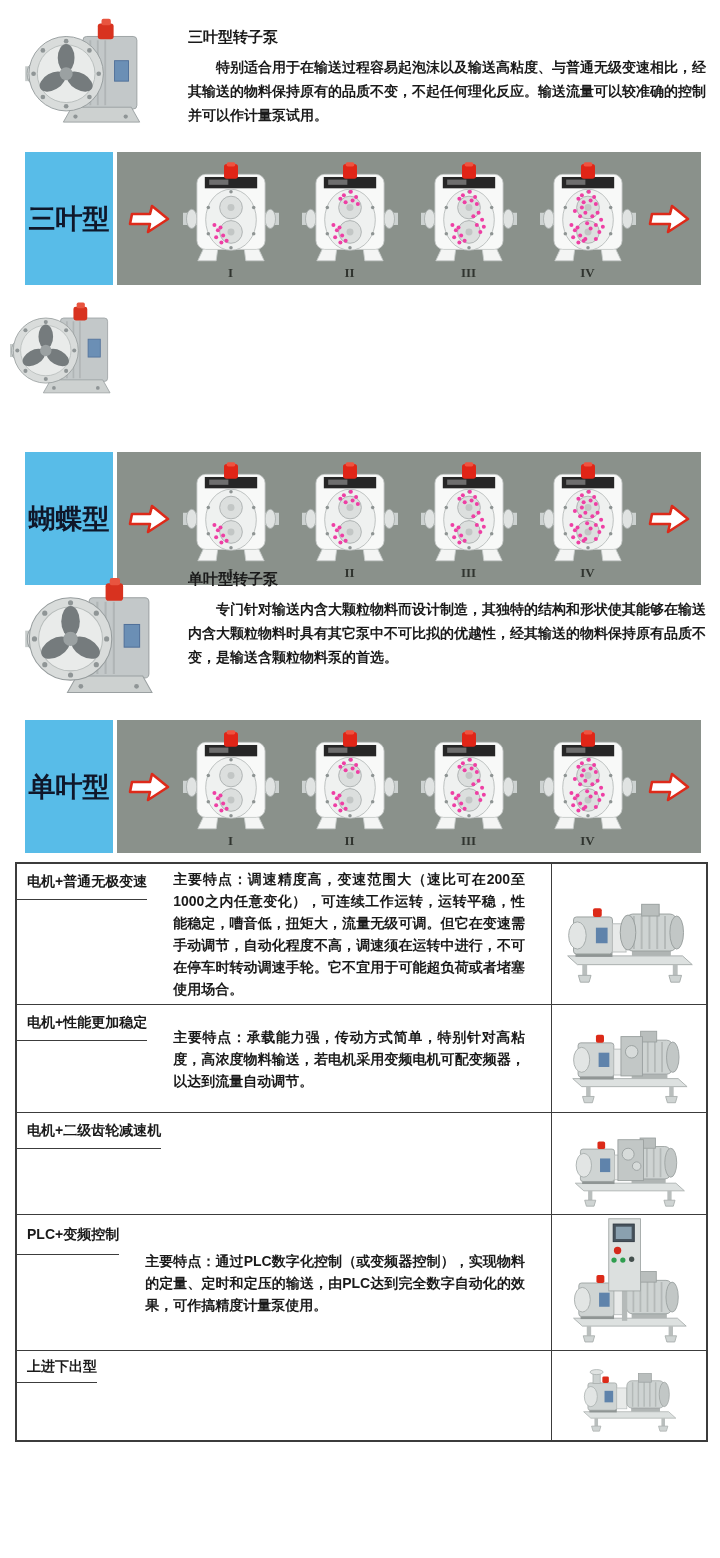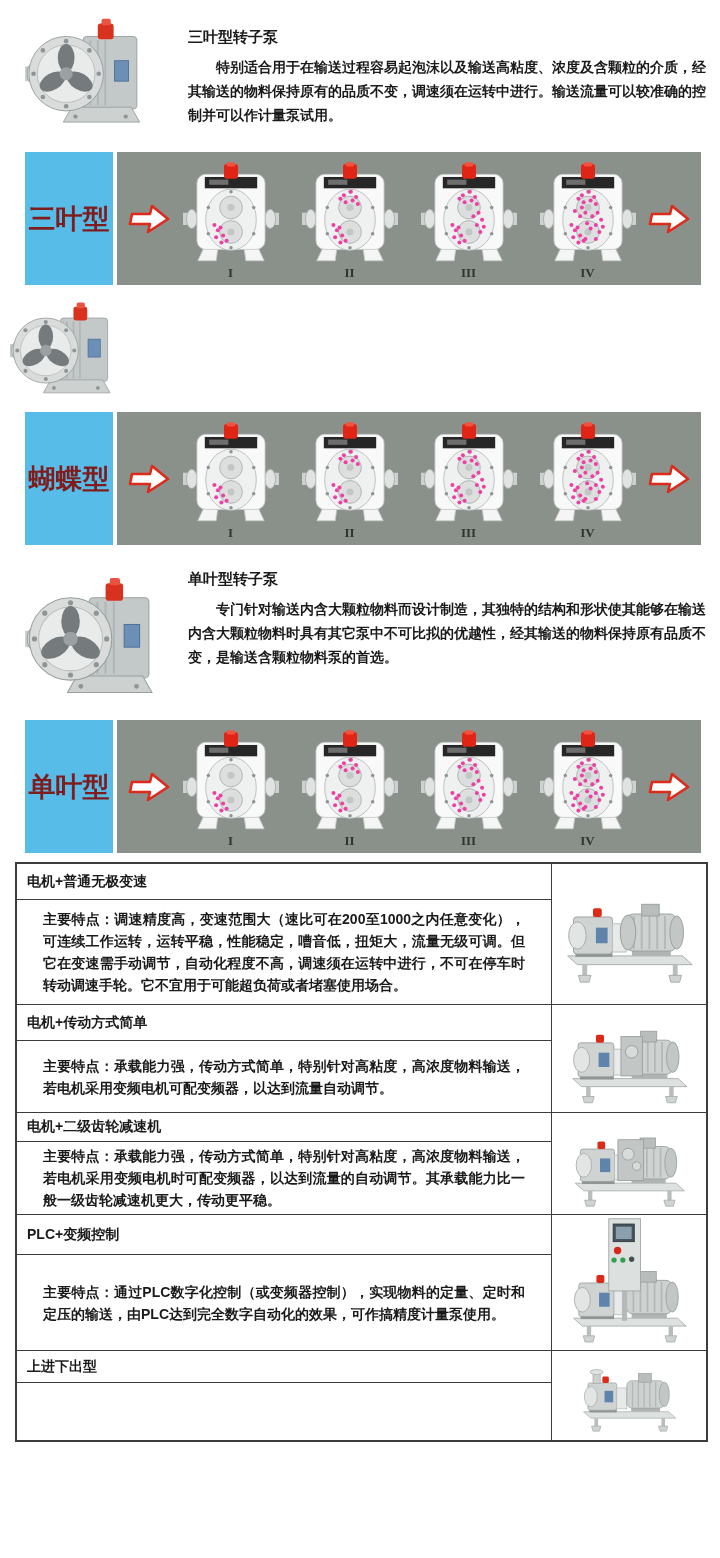--- a/index.html
+++ b/index.html
@@ -17,38 +17,38 @@
   
   .intro-photo{position:absolute;}
   .intro-text{position:absolute;left:188px;width:518px;}
   .intro-title{font-size:15px;font-weight:bold;margin:0 0 8px 0;}
   .intro-desc{font-size:14px;font-weight:bold;line-height:24px;margin:0;text-align:justify;}
   .intro-desc.indent{text-indent:2em;}
 
   
   .banner{position:absolute;left:25px;width:676px;height:133px;display:flex;}
   .banner-label{width:88px;background:var(--label_bg);margin-right:4px;display:flex;
-                align-items:center;justify-content:center;font-size:27px;font-weight:bold;color:#7f1d1d;}
+                align-items:center;justify-content:center;font-size:27px;font-weight:bold;color:#0f172a;}
   .banner-track{flex:1;background:var(--banner_bg);display:flex;align-items:center;padding:0 10px;}
   .flow-arrow{flex:0 0 44px;height:32px;}
   .stage{flex:1;display:flex;flex-direction:column;align-items:center;justify-content:flex-end;height:100%;}
   .stage svg{width:96px;height:105px;}
   .stage-label{font-family:"Liberation Serif",serif;font-size:13px;color:#30342f;
                font-weight:bold;margin:-2px 0 4px 0;}
   .stage-0 svg{--db:0;--dc:0;--dd:0;}
   .stage-1 svg{--dc:0;--dd:0;}
   .stage-2 svg{--dd:0;}
 
   
   .spec-table{position:absolute;left:15px;top:862px;width:689px;border:2px solid var(--border_dark);
               background:#fff;}
   .tgroup{display:flex;box-sizing:border-box;}
   .tgroup + .tgroup{border-top:1px solid var(--border_dark);}
   .tleft{width:535px;box-sizing:border-box;border-right:1px solid var(--border_dark);
-         display:flex;flex-direction:column;}
+         display:flex;flex-direction:row;}
   .thead{box-sizing:border-box;border-bottom:1px solid var(--border_dark);display:flex;
          align-items:center;padding-left:10px;font-size:14px;font-weight:bold;}
   .tbody{flex:1;display:flex;align-items:center;padding:3px 26px;font-size:14px;font-weight:bold;
          line-height:22px;text-align:justify;}
   .timg{flex:1;display:flex;align-items:center;justify-content:center;overflow:hidden;background:#fff;}
   .timg svg{display:block;}
   .hidden-defs{position:absolute;width:0;height:0;overflow:hidden;}
 </style>
 </head>
 <body>
@@ -223,21 +223,21 @@
   </defs>
 </svg>
 
 <div class="page">
 
   <svg class="intro-photo" style="left:25px;top:16px;width:140px;height:121px">
       <use href="#sym-pump-photo"></use>
     </svg>
   <div class="intro-text" style="top:28px">
     <h3 class="intro-title">三叶型转子泵</h3>
-    <p class="intro-desc indent">特别适合用于在输送过程容易起泡沫以及输送高粘度、浓度及含颗粒的介质，经其输送的物料保持原有的品质不变，调速须在运转中进行。输送流量可以较准确的控制并可以作计量泵试用。</p>
+    <p class="intro-desc indent">特别适合用于在输送过程容易起泡沫以及输送高粘度、与普通无级变速相比，经其输送的物料保持原有的品质不变，不起任何理化反应。输送流量可以较准确的控制并可以作计量泵试用。</p>
   </div>
   <div class="banner" style="top:152px">
     <div class="banner-label">三叶型</div>
     <div class="banner-track">
       <svg class="flow-arrow">
           <use href="#sym-arrow"></use>
         </svg>
       <div class="stage stage-0">
         <svg>
             <use href="#sym-stage-pump"></use>
@@ -264,21 +264,21 @@
       </div>
       <svg class="flow-arrow">
           <use href="#sym-arrow"></use>
         </svg>
     </div>
   </div>
 
   <svg class="intro-photo" style="left:10px;top:300px;width:122px;height:106px">
       <use href="#sym-pump-photo"></use>
     </svg>
-  <div class="banner" style="top:412px">
+  <div class="banner" style="top:452px">
     <div class="banner-label">蝴蝶型</div>
     <div class="banner-track">
       <svg class="flow-arrow">
           <use href="#sym-arrow"></use>
         </svg>
       <div class="stage stage-0">
         <svg>
             <use href="#sym-stage-pump"></use>
           </svg>
         <div class="stage-label">I</div>
@@ -360,34 +360,33 @@
       <div class="timg">
         <svg width="146" height="112">
             <use href="#sym-unit-variator"></use>
           </svg>
       </div>
     </div>
 
 
     <div class="tgroup" style="height:108px">
       <div class="tleft">
-        <div class="thead" style="height:36px">电机+传动方式简单</div>
+        <div class="thead" style="height:36px">电机+性能更加稳定</div>
         <div class="tbody">主要特点：承载能力强，传动方式简单，特别针对高粘度，高浓度物料输送，若电机采用变频电机可配变频器，以达到流量自动调节。</div>
       </div>
       <div class="timg">
         <svg width="134" height="103">
             <use href="#sym-unit-gear1"></use>
           </svg>
       </div>
     </div>
 
     <div class="tgroup" style="height:102px">
       <div class="tleft">
         <div class="thead" style="height:36px">电机+二级齿轮减速机</div>
-        <div class="tbody">主要特点：承载能力强，传动方式简单，特别针对高粘度，高浓度物料输送，若电机采用变频电机时可配变频器，以达到流量的自动调节。其承载能力比一般一级齿轮减速机更大，传动更平稳。</div>
       </div>
       <div class="timg">
         <svg width="128" height="98">
             <use href="#sym-unit-gear2"></use>
           </svg>
       </div>
     </div>
 
     <div class="tgroup" style="height:136px">
       <div class="tleft">

